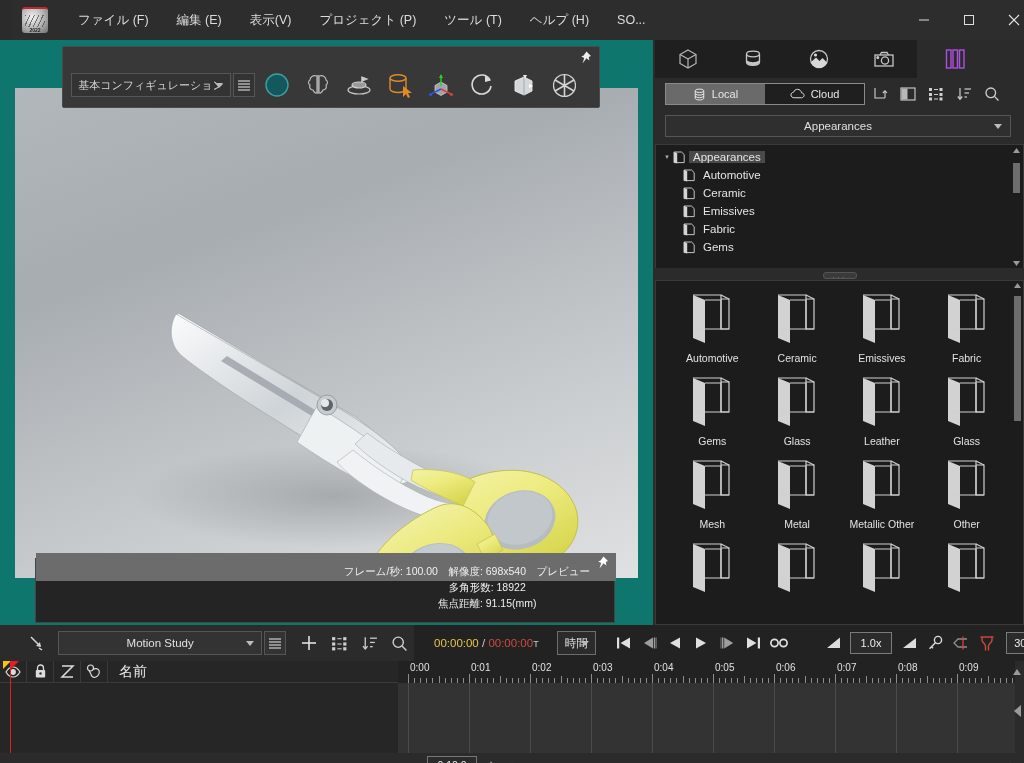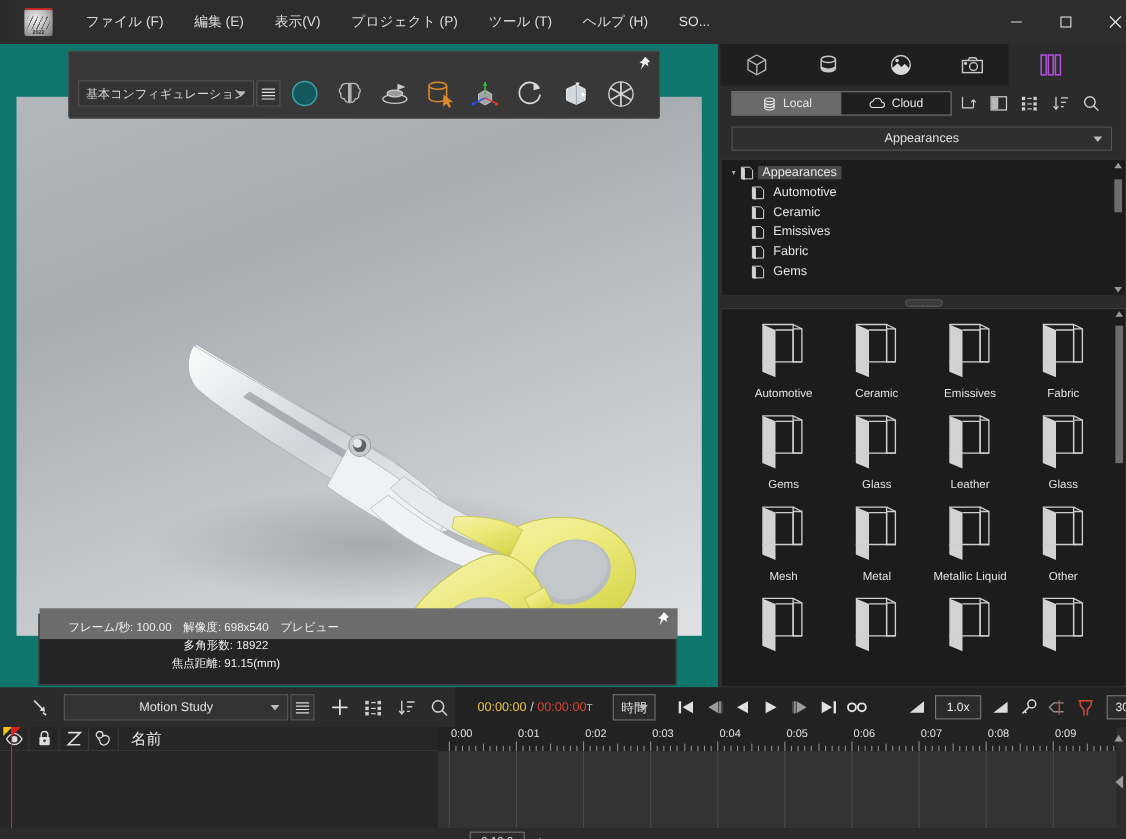--- a/index.html
+++ b/index.html
@@ -95,21 +95,21 @@
   .vp-info {
     position: absolute; left: 35px; top: 518px; width: 580px; height: 65px;
     background: #242424; border: 1px solid #454545;
   }
   .vp-info-head {
     position: absolute; left: 0; top: -6px; width: 580px; height: 28px;
     background: #6c6c6c;
   }
   .vp-info-grid {
     position: absolute; left: 0; top: 4px; width: 580px;
-    display: flex; justify-content: flex-start; padding: 0 26px;
+    display: flex; justify-content: flex-end; padding: 0 26px;
     font-size: 10.5px; color: #efefef;
   }
   .vp-info-col { text-align: center; line-height: 16px; }
   .vp-info-col.left { text-align: left; }
   .pin2 { position: absolute; right: 6px; top: 2px; width: 16px; height: 16px; }
 
   
   .right-panel {
     position: absolute; left: 653px; top: 40px; width: 371px; height: 585px;
     background: #2b2b2b;
@@ -792,21 +792,21 @@
           </svg>
           <div class="fname">Metal</div>
         </div>
         <div class="grid-cell">
           <svg width="54" height="58" viewBox="0 0 54 58">
             <path d="M8,4 L36,4 L36,38 L44,38 L44,8 L36,8" fill="none" stroke="#cfcfcf" stroke-width="1.2"></path>
             <path d="M36,4 L44,8 M36,38 L44,38" stroke="#cfcfcf" stroke-width="1.2" fill="none"></path>
             <path d="M8,4 L20,9 L20,52 L8,47 Z" fill="#d2d2d2"></path>
             <path d="M20,9 L36,9 L36,38 L8,38" fill="none" stroke="#cfcfcf" stroke-width="1.2"></path>
           </svg>
-          <div class="fname">Metallic Liquid</div>
+          <div class="fname">Metallic Other</div>
         </div>
         <div class="grid-cell">
           <svg width="54" height="58" viewBox="0 0 54 58">
             <path d="M8,4 L36,4 L36,38 L44,38 L44,8 L36,8" fill="none" stroke="#cfcfcf" stroke-width="1.2"></path>
             <path d="M36,4 L44,8 M36,38 L44,38" stroke="#cfcfcf" stroke-width="1.2" fill="none"></path>
             <path d="M8,4 L20,9 L20,52 L8,47 Z" fill="#d2d2d2"></path>
             <path d="M20,9 L36,9 L36,38 L8,38" fill="none" stroke="#cfcfcf" stroke-width="1.2"></path>
           </svg>
           <div class="fname">Other</div>
         </div>

